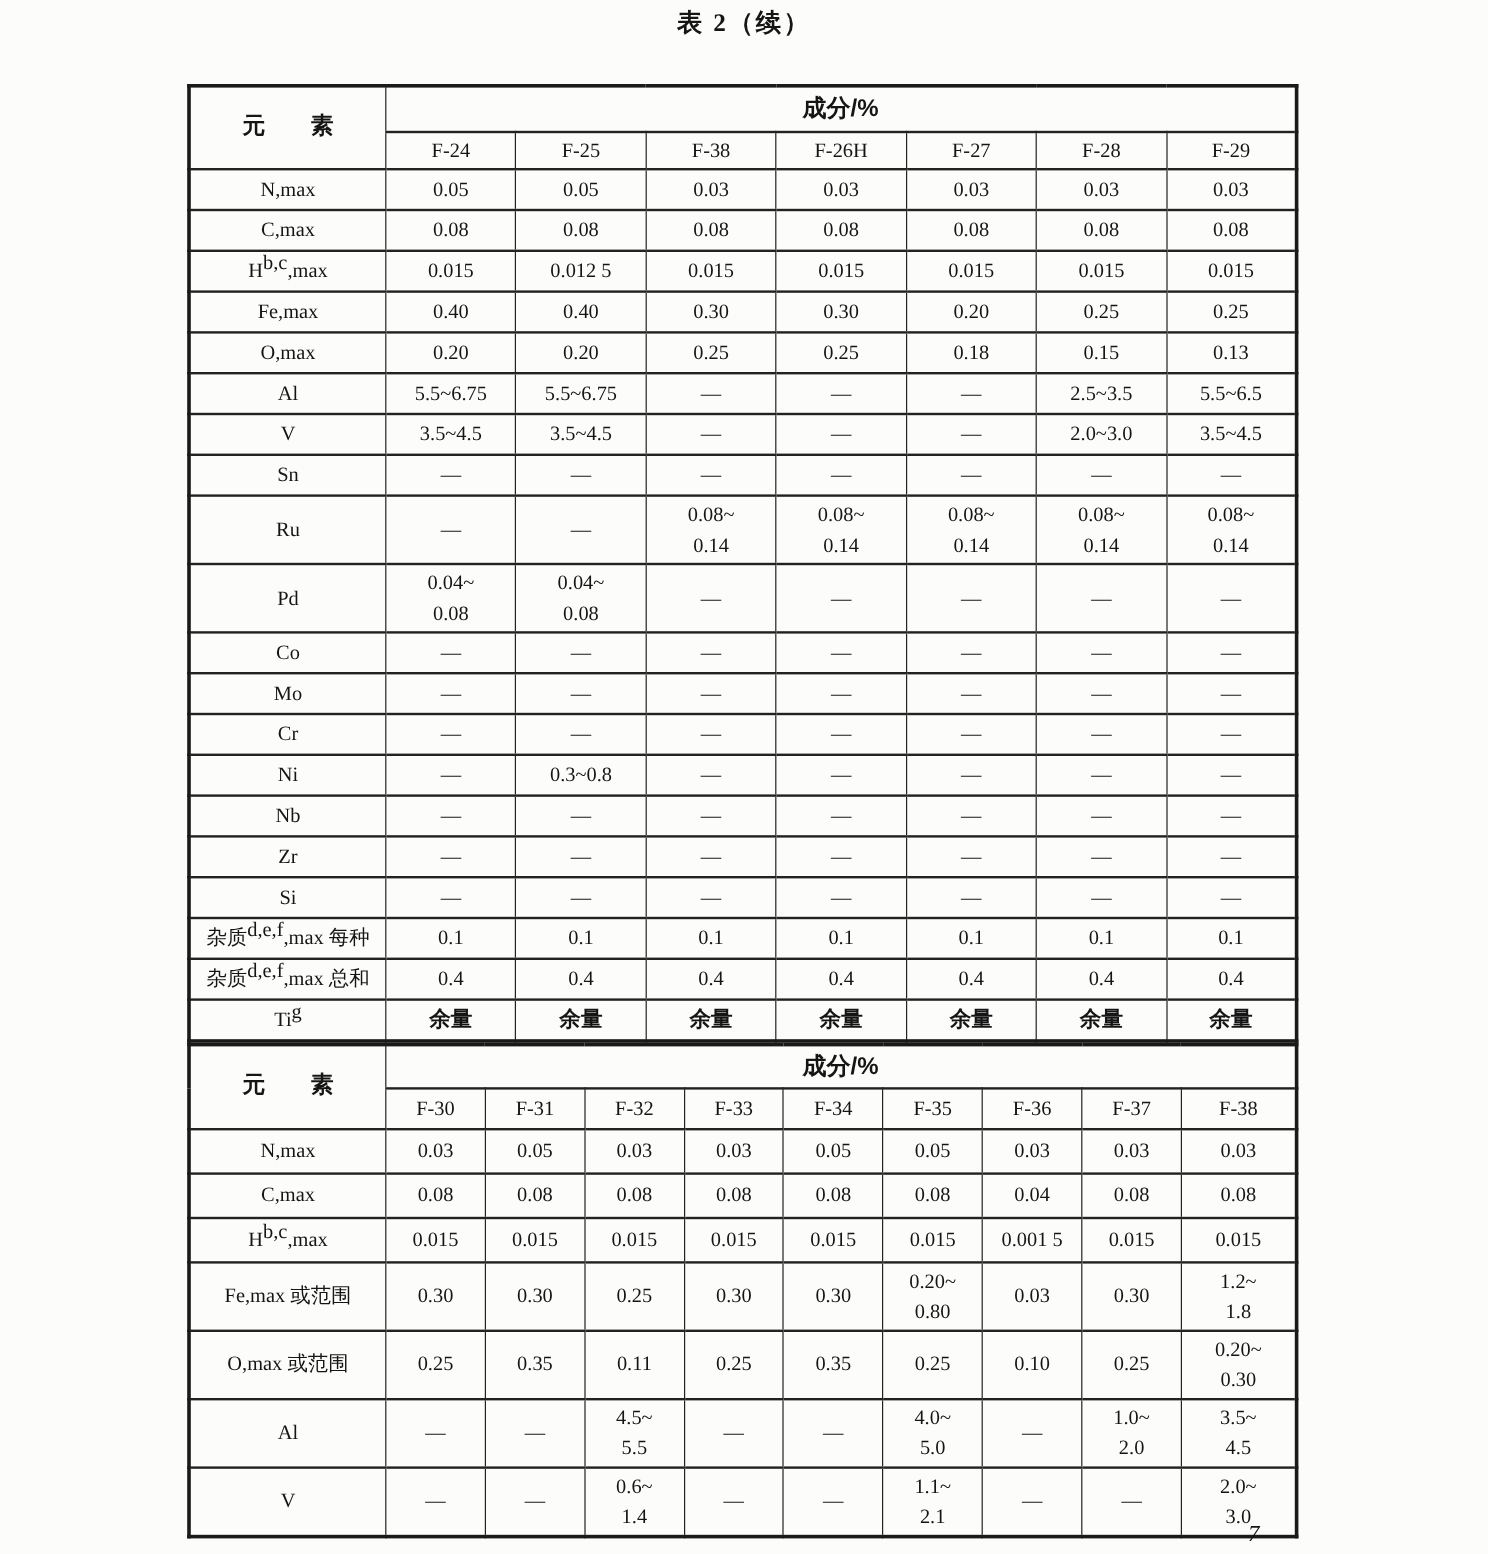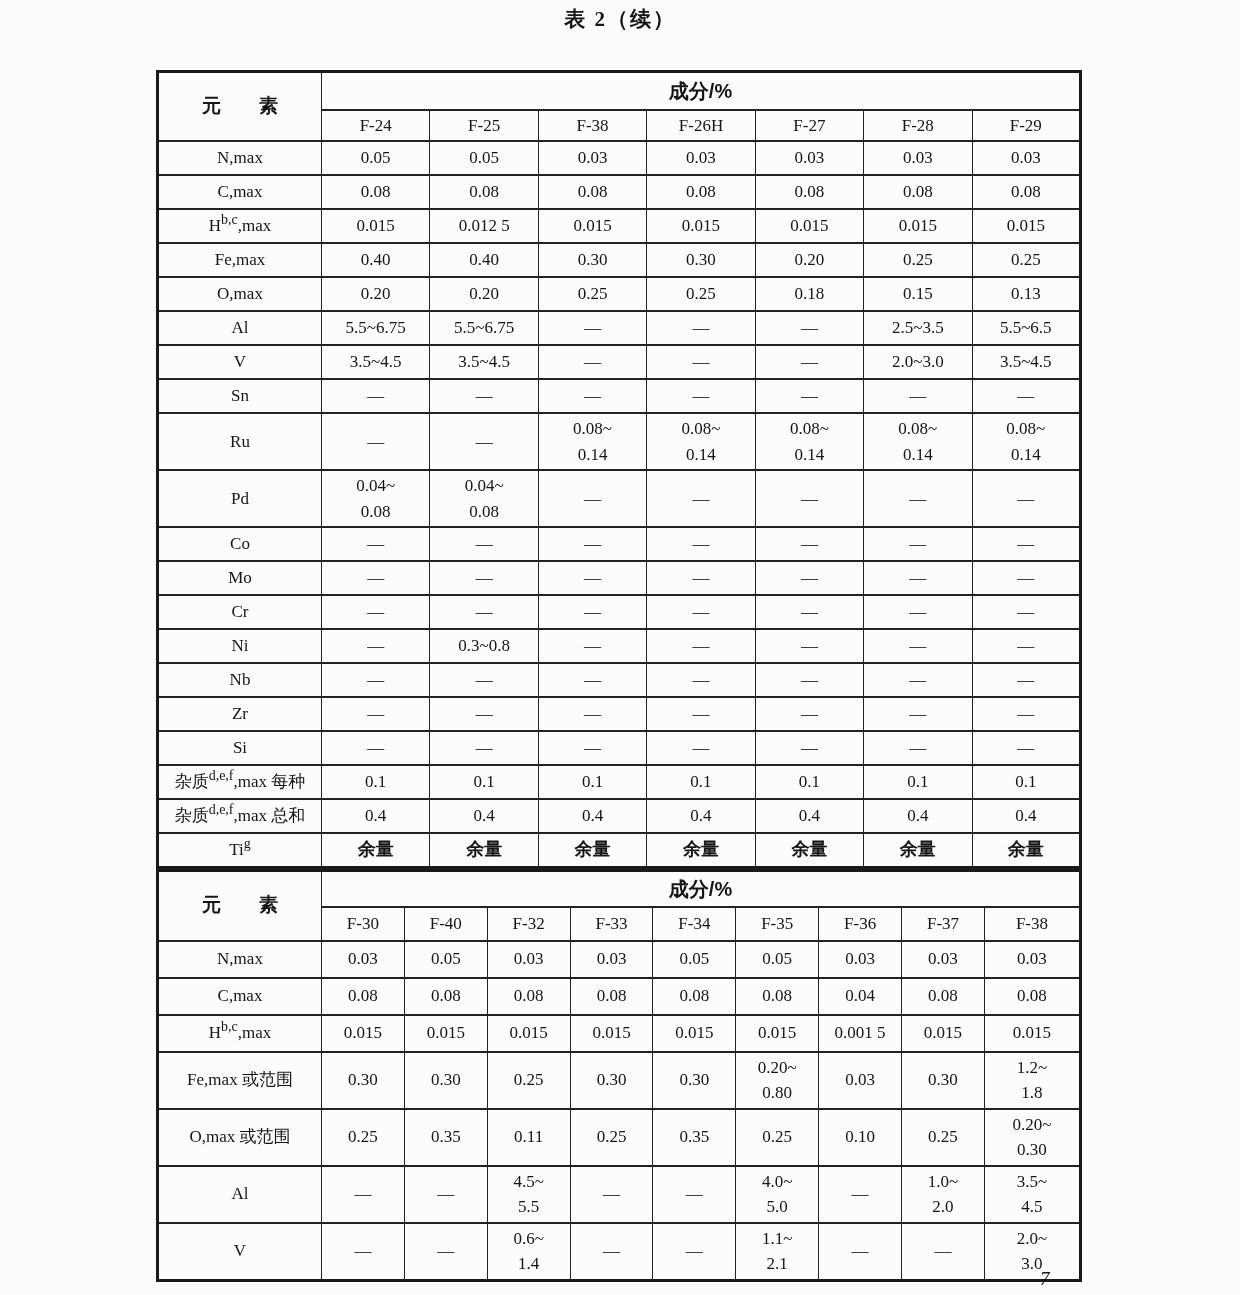--- a/index.html
+++ b/index.html
@@ -37,21 +37,21 @@
   th.el-hdr { font-size:19px; font-weight:bold; font-family:"Liberation Sans","DejaVu Sans",sans-serif; }
   th.comp-hdr { font-size:20px; font-weight:bold; font-family:"Liberation Sans","DejaVu Sans",sans-serif; height:38px; }
   th.grade-hdr { font-size:17px; height:31px; }
   
   #t-table1 td, #t-table1 th.row-lbl { height:34px; }
   #t-table2 td, #t-table2 th.row-lbl { height:37px; }
   #t-table2 th.comp-hdr { height:33px; }
   #t-table2 th.grade-hdr { height:34px; }
   tr.bold-row td { font-weight:bold; font-size:18px; font-family:"Liberation Sans","DejaVu Sans",sans-serif; height:40px; }
   th.row-lbl { font-size:17px; }
-  th.row-lbl sup { font-size:14px; line-height:0; }
+  th.row-lbl sup { font-size:17px; line-height:0; }
   .page-number {
     position:absolute; top:1268px; left:1040px;
     font-size:19px; font-style:italic;
   }
 </style>
 </head>
 <body>
 
 <div class="page">
   <h1 class="doc-title">表 2（续）</h1>
@@ -305,21 +305,21 @@
           <col>
           <col style="width: 96px;">
         </colgroup>
         <thead>
           <tr>
             <th class="el-hdr" rowspan="2">元　　素</th>
             <th class="comp-hdr" colspan="9">成分/%</th>
           </tr>
           <tr>
             <th class="grade-hdr">F-30</th>
-            <th class="grade-hdr">F-40</th>
+            <th class="grade-hdr">F-31</th>
             <th class="grade-hdr">F-32</th>
             <th class="grade-hdr">F-33</th>
             <th class="grade-hdr">F-34</th>
             <th class="grade-hdr">F-35</th>
             <th class="grade-hdr">F-36</th>
             <th class="grade-hdr">F-37</th>
             <th class="grade-hdr">F-38</th>
           </tr>
         </thead>
         <tbody>

